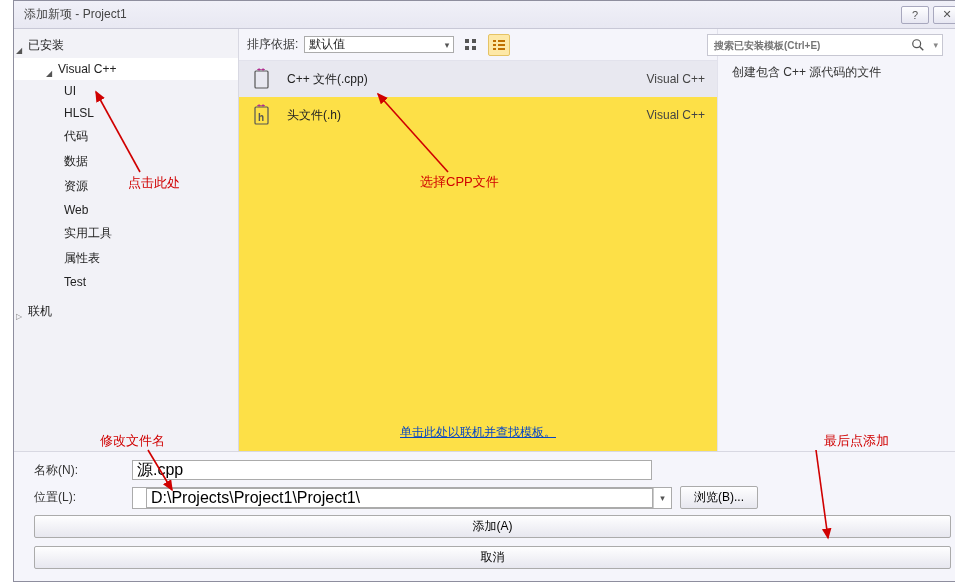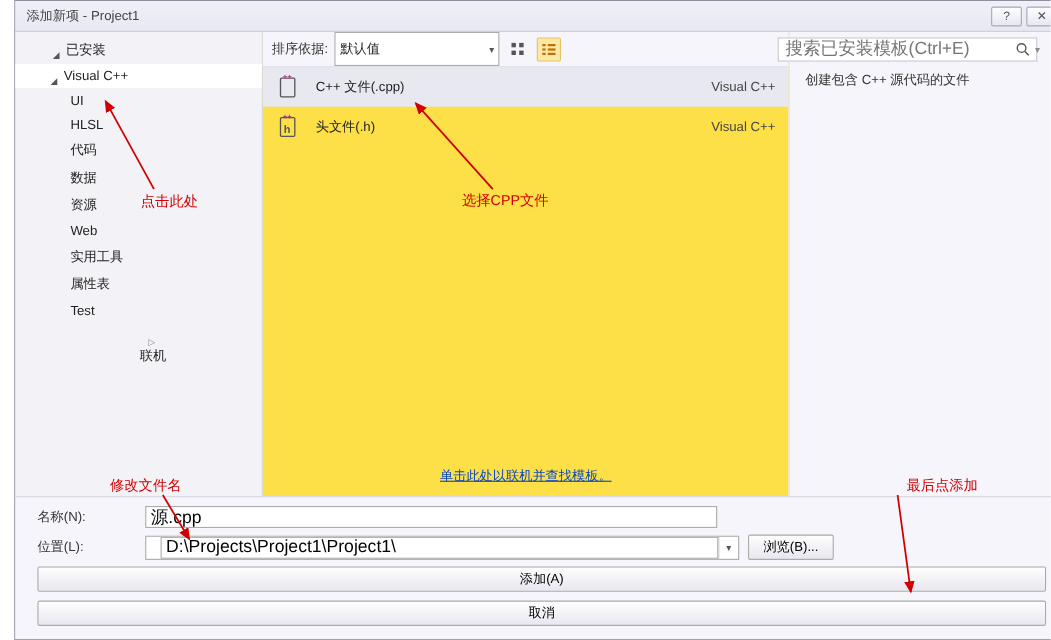--- a/index.html
+++ b/index.html
@@ -61,21 +61,21 @@
     padding: 4px 0;
   }
   .tree-item {
     padding: 4px 8px 4px 18px;
     cursor: pointer;
     display: flex;
     align-items: center;
     gap: 4px;
     color: #222;
   }
-  .tree-item.level1 { padding-left: 34px; font-weight: normal; }
+  .tree-item.level1 { padding-left: 2px; font-weight: normal; }
   .tree-item.level2 { padding-left: 32px; }
   .tree-item.level3 { padding-left: 50px; }
   .tree-item.selected {
     background: #fff;
   }
   .tree-item .arrow {
     width: 8px; height: 8px;
     display: inline-block;
   }
   .arrow.expanded::before { content: "◢"; font-size: 8px; color: #555; }
@@ -92,21 +92,21 @@
     display: flex;
     align-items: center;
     padding: 0 8px;
     border-bottom: 1px solid #e2e2ec;
     gap: 6px;
     background: #f5f5fb;
   }
   .sort-label { color: #333; }
   .sort-select {
     width: 150px;
-    height: 31px;
+    height: 17px;
     border: 1px solid #ababab;
     background: #fff;
     padding-left: 4px;
     display: flex;
     align-items: center;
     justify-content: space-between;
     cursor: pointer;
   }
   .sort-select .chev { font-size: 9px; color: #555; padding-right: 4px;}
   .icon-btn {
@@ -124,21 +124,21 @@
     right: 12px;
     width: 236px;
     height: 22px;
     border: 1px solid #c7c7d2;
     background: #fff;
     display: flex;
     align-items: center;
   }
   .search-box input {
     flex:1; border:none; outline:none; height:100%;
-    font-size:16px; padding-left:6px; color:#4d7c0f; background:transparent;
+    font-size:10px; padding-left:6px; color:#4d7c0f; background:transparent;font-weight:bold;
   }
   .search-icon { width:22px;height:22px;display:flex;align-items:center;justify-content:center;color:#555;cursor:pointer;}
   .template-list {
     flex: 1;
     overflow-y: auto;
     padding: 0;
   }
   .template-row {
     height: 36px;
     display: flex;
@@ -292,21 +292,21 @@
           </div>
         <div class="tree-item level3">
             <span>实用工具</span>
           </div>
         <div class="tree-item level3">
             <span>属性表</span>
           </div>
         <div class="tree-item level3">
             <span>Test</span>
           </div>
-        <div class="tree-item level1" style="margin-top:6px;flex-direction:column;">
+        <div class="tree-item level1" style="margin-top:6px;">
           <span class="arrow collapsed"></span>
           <span>联机</span>
         </div>
       </div>
 
       <div class="center">
         <div class="toolbar">
           <span class="sort-label">排序依据:</span>
           <div class="sort-select">
             <span>默认值</span>

